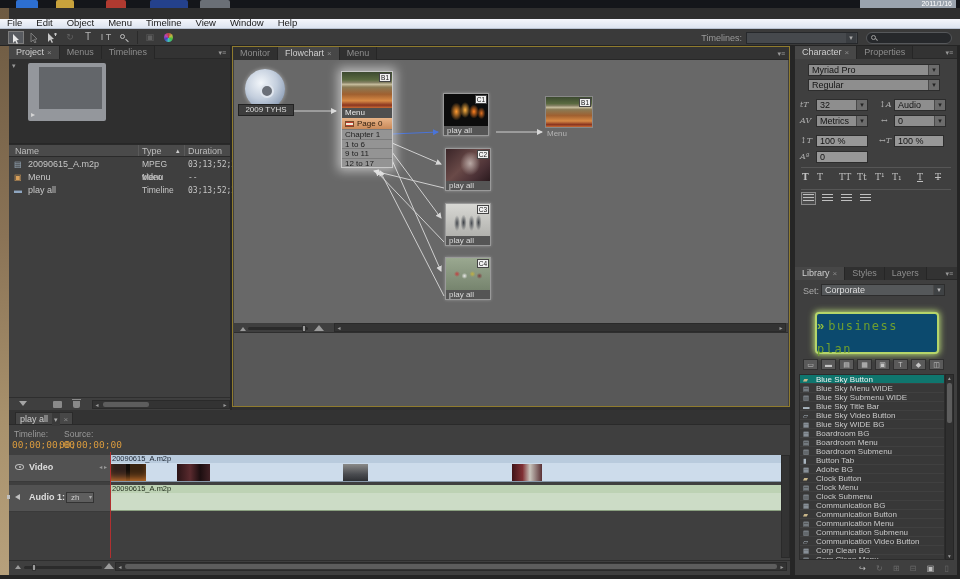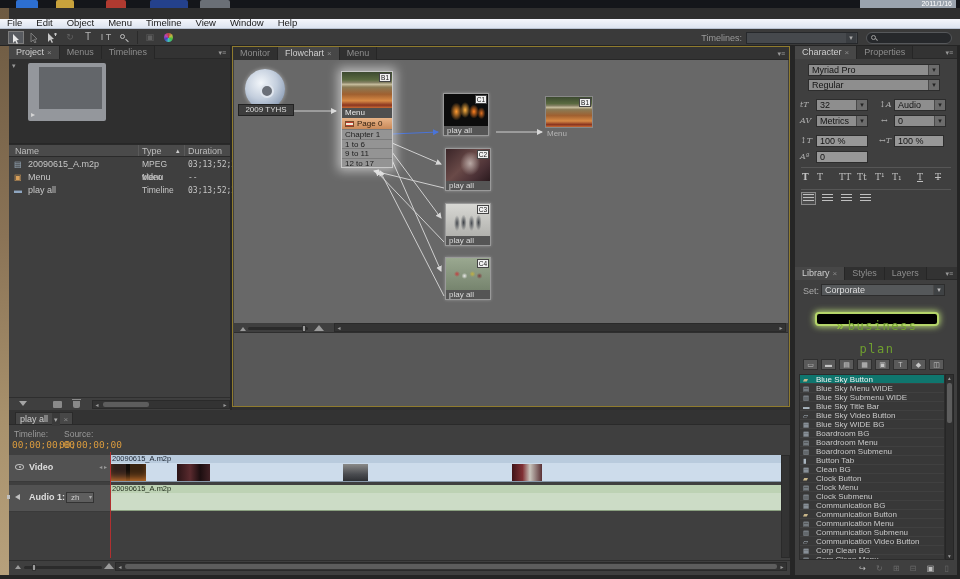--- a/index.html
+++ b/index.html
@@ -163,23 +163,23 @@
   .divid{position:absolute;left:6px;right:6px;height:1px;background:#565656;}
   .stybtn{position:absolute;top:126px;color:#c0c0c0;font-size:9px;font-family:"DejaVu Serif",serif;}
   .alignbtn{position:absolute;top:147px;width:13px;height:11px;
     background:repeating-linear-gradient(180deg,#c0c0c0 0 1px,rgba(0,0,0,0) 1px 3px);background-size:11px 9px;
     background-position:1px 1px;background-repeat:no-repeat;}
   .alignbtn.sel{outline:1px solid #8a8a8a;background-color:#4c4c4c;}
 
   
   .library-panel{left:793px;top:267px;width:164px;height:308px;background:#3f3f3f;border-left:2px solid #262626;}
   .setlbl{position:absolute;left:8px;top:19px;font-size:9px;color:#aaa;}
-  .preview-btn{position:absolute;left:20px;top:45px;width:124px;height:14px;background:#000000;
+  .preview-btn{position:absolute;left:20px;top:45px;width:124px;height:42px;background:#0c4a6e;
     border:2px solid #b5d56a;border-radius:4px;box-shadow:0 0 6px 1px #b9d977;
-    text-align:center;line-height:22px;}
+    text-align:left;line-height:22px;}
   .preview-btn .chev{color:#8fbc3f;font-size:13px;font-weight:bold;margin-right:4px;}
   .preview-btn .ptxt{color:#6f9f2f;font-size:12px;letter-spacing:1.5px;font-family:"DejaVu Sans Mono",monospace;}
   .filt{position:absolute;top:92px;width:15px;height:11px;background:#5a5a5a;border:1px solid #303030;
     color:#c5c5c5;font-size:7px;line-height:9px;text-align:center;}
   .lib-list{position:absolute;left:4px;top:107px;width:146px;height:186px;background:#383838;
     border:1px solid #2c2c2c;overflow:hidden;}
   .lib-row{position:relative;height:9px;font-size:8px;line-height:9px;color:#c9c9c9;white-space:nowrap;
     border-bottom:1px solid #404040;padding-left:16px;}
   .lib-row.selected{background:#0f766e;color:#f0f0f0;}
   .lib-row .ic{position:absolute;left:3px;width:11px;font-size:6.5px;color:#a8b4be;}
@@ -561,21 +561,21 @@
           <span>Boardroom Submenu</span>
         </div>
 
         <div class="lib-row">
           <span class="ic i-tab"></span>
           <span>Button Tab</span>
         </div>
 
         <div class="lib-row">
           <span class="ic i-bg"></span>
-          <span>Clean BG</span>
+          <span>Adobe BG</span>
         </div>
 
         <div class="lib-row">
           <span class="ic i-button"></span>
           <span>Clock Button</span>
         </div>
 
         <div class="lib-row">
           <span class="ic i-menu"></span>
           <span>Clock Menu</span>

